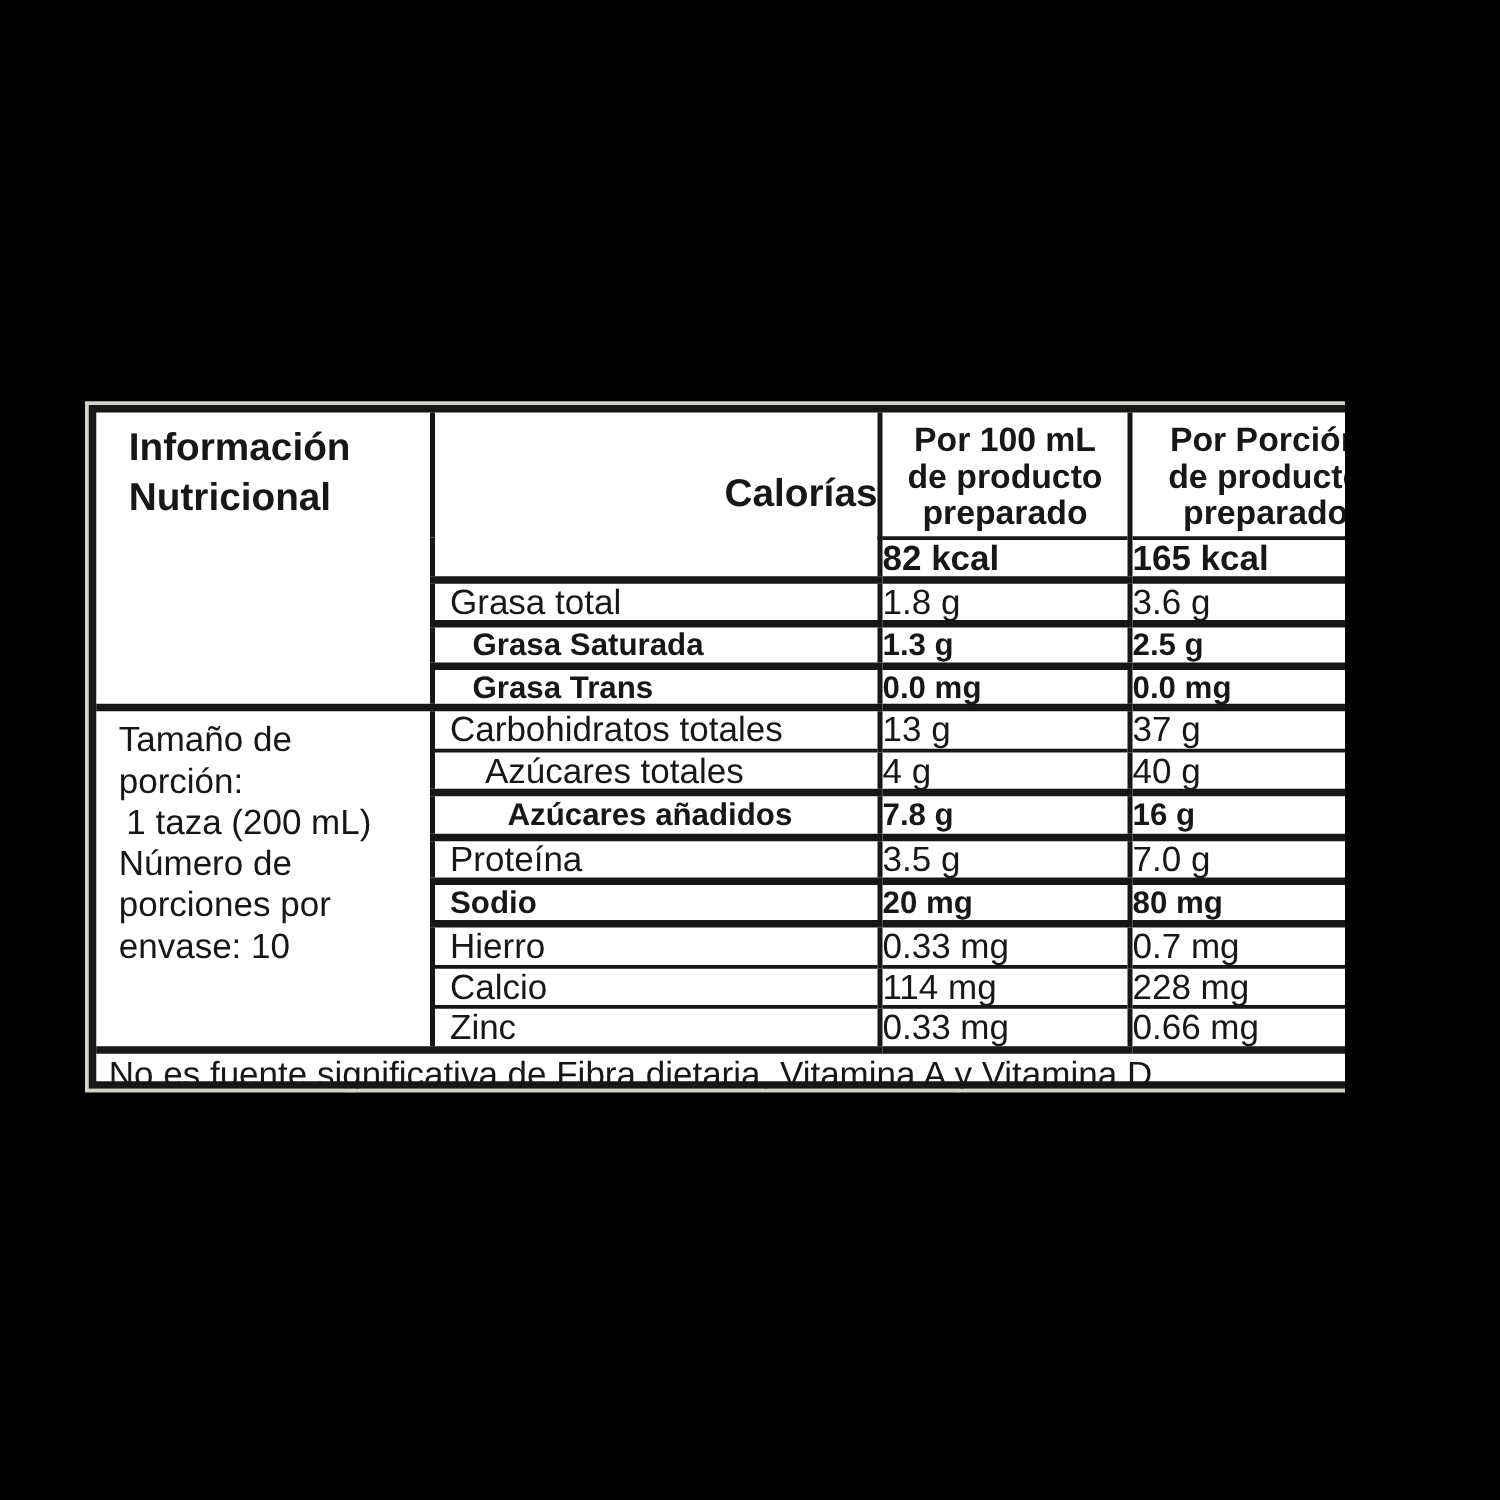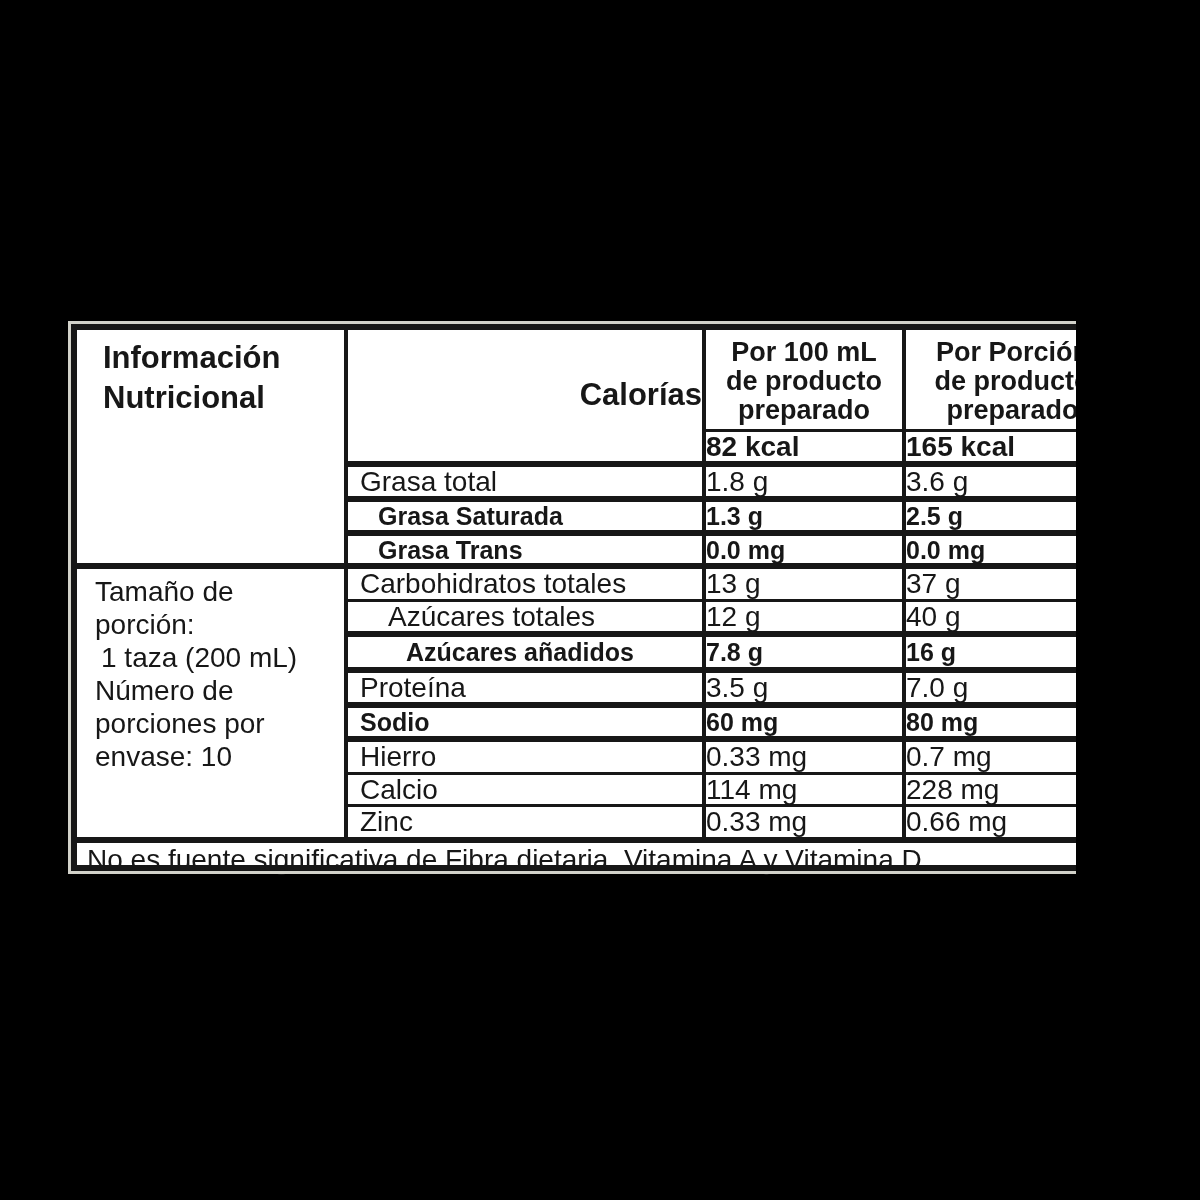--- a/index.html
+++ b/index.html
@@ -149,39 +149,39 @@
           <div class="bold">Número de porciones por</div>
           <div>envase: 10</div>
         </td>
         <td class="vr hb-thin lbl">Carbohidratos totales</td>
         <td class="vr hb-thin val">13 g</td>
         <td class="hb-thin val">37 g</td>
       </tr>
 
       <tr style="height:31px">
         <td class="vr hb-thick lbl ind1b">Azúcares totales</td>
-        <td class="vr hb-thick val">12 g</td>
+        <td class="vr hb-thick val">4 g</td>
         <td class="hb-thick val">40 g</td>
       </tr>
 
       <tr style="height:36px">
         <td class="vr hb-thick lbl ind2 em">Azúcares añadidos</td>
         <td class="vr hb-thick val em">7.8 g</td>
         <td class="hb-thick val em">16 g</td>
       </tr>
 
       <tr style="height:32px">
         <td class="vr hb-thick lbl">Proteína</td>
         <td class="vr hb-thick val">3.5 g</td>
         <td class="hb-thick val">7.0 g</td>
       </tr>
 
       <tr style="height:34px">
         <td class="vr hb-thick lbl em">Sodio</td>
-        <td class="vr hb-thick val em">60 mg</td>
+        <td class="vr hb-thick val em">20 mg</td>
         <td class="hb-thick val em">80 mg</td>
       </tr>
 
       <tr style="height:31px">
         <td class="vr hb-thin lbl">Hierro</td>
         <td class="vr hb-thin val">0.33 mg</td>
         <td class="hb-thin val">0.7 mg</td>
       </tr>
 
       <tr style="height:32px">

